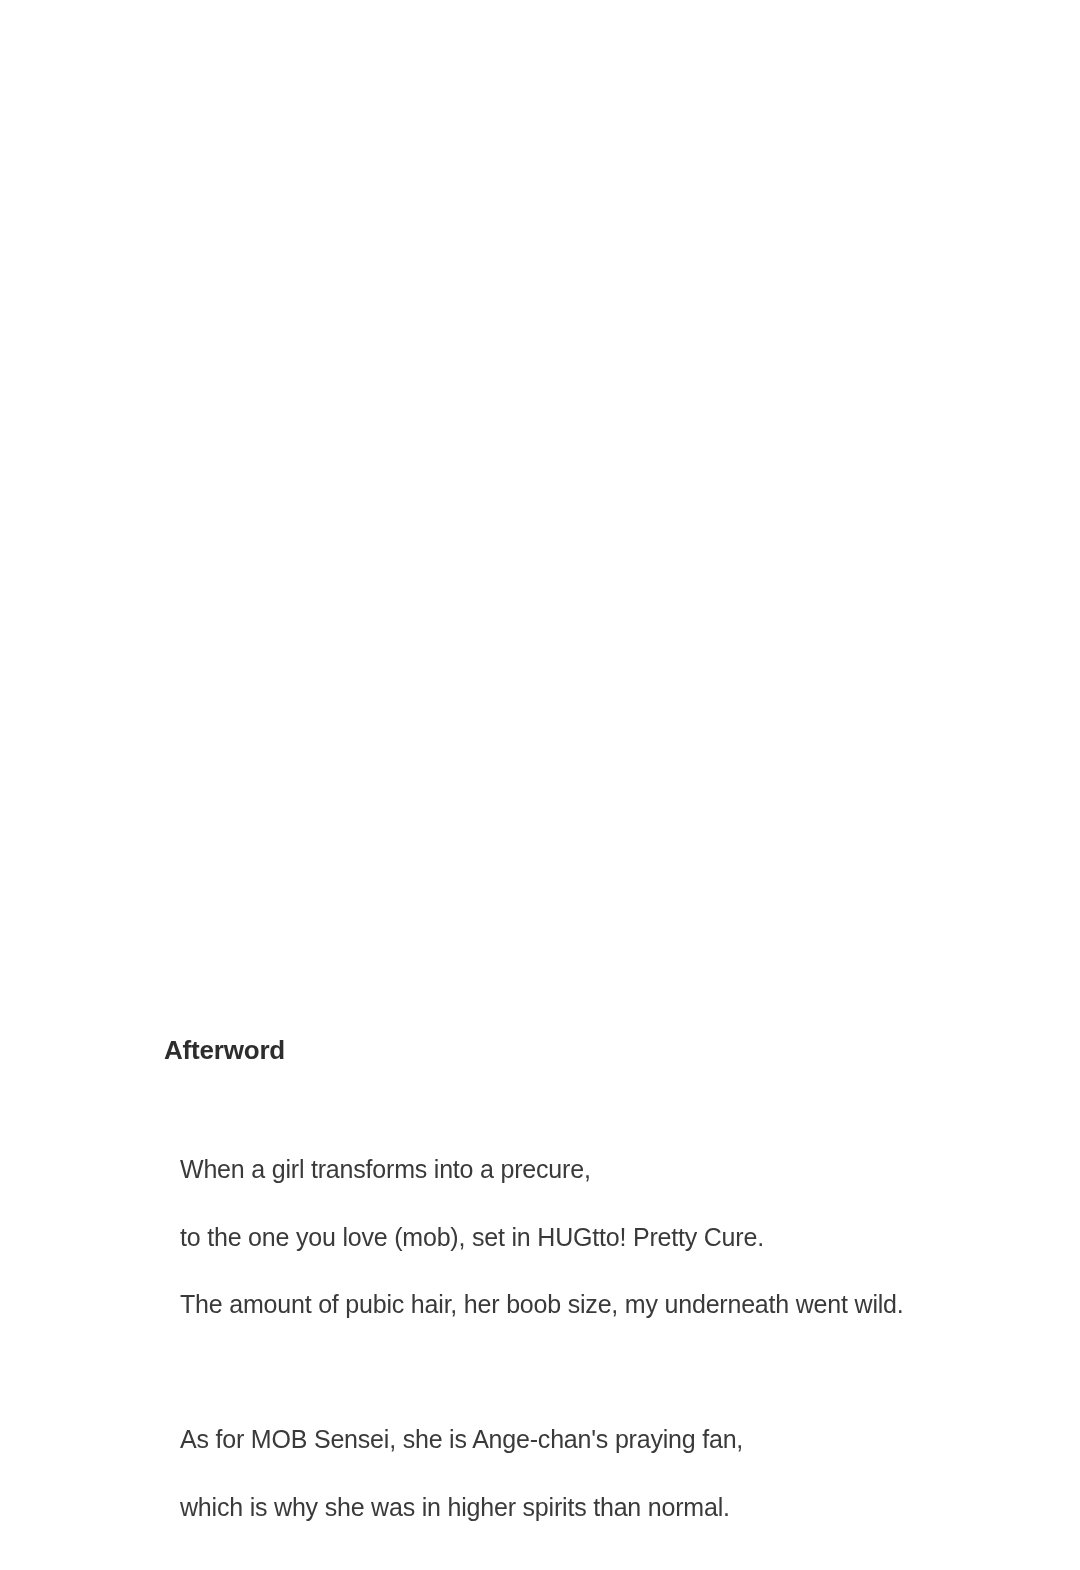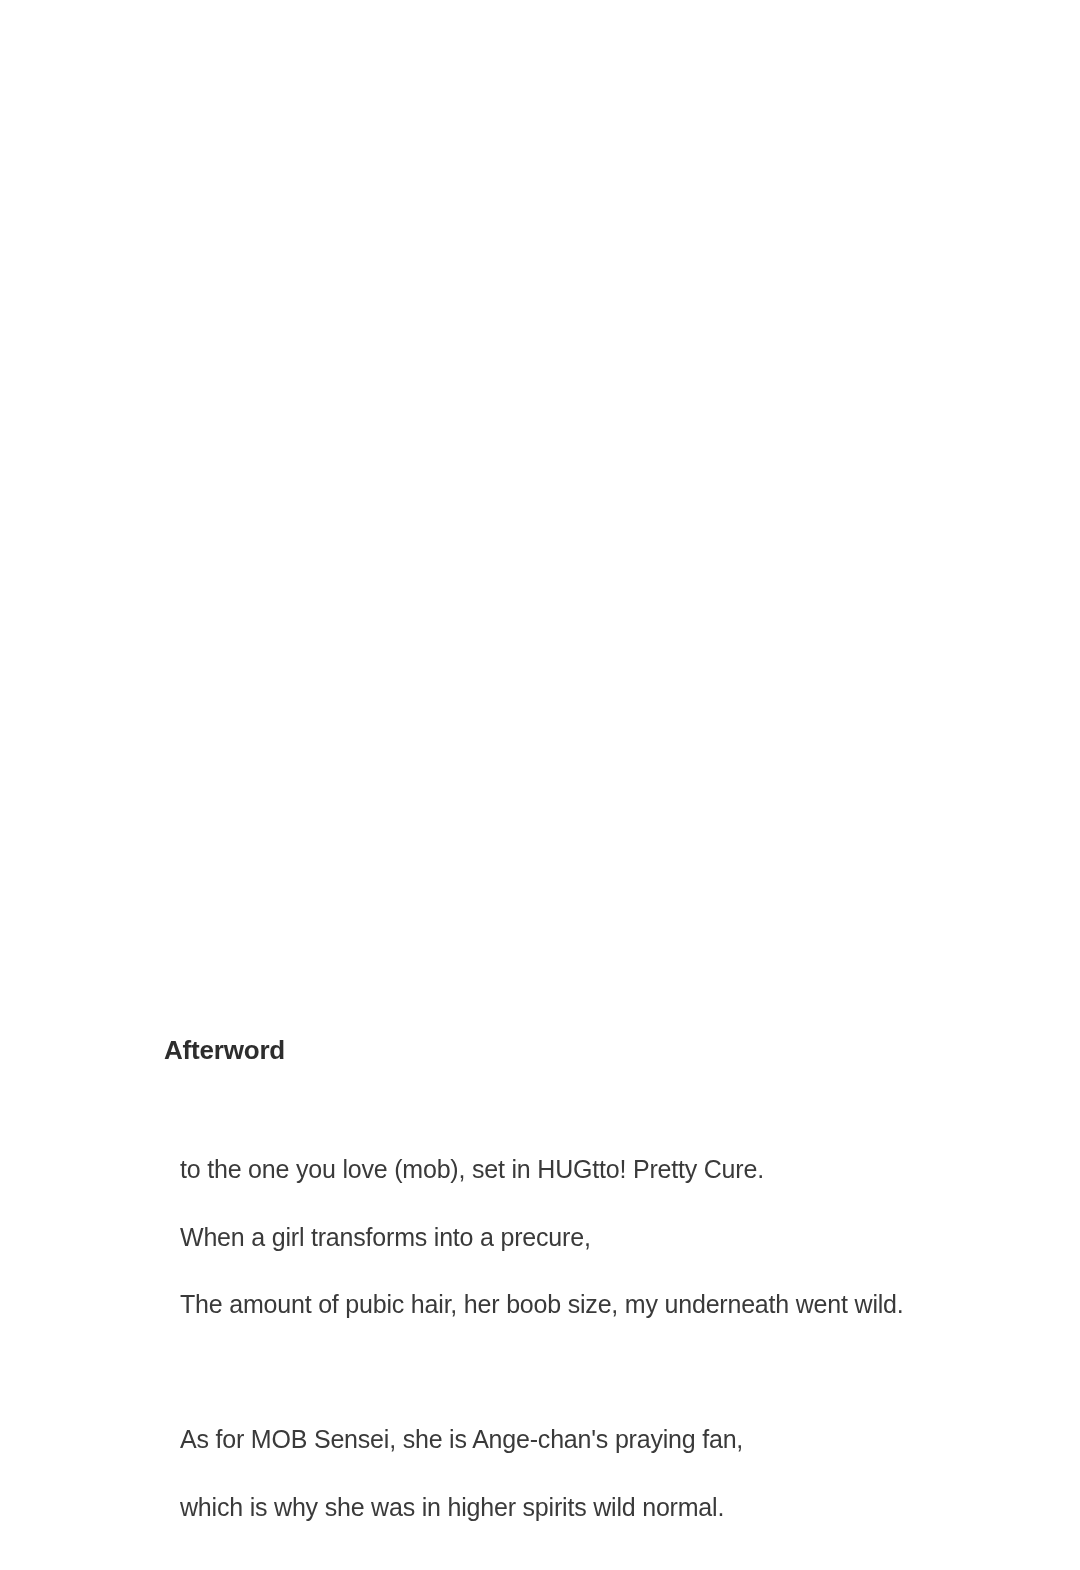--- a/index.html
+++ b/index.html
@@ -43,28 +43,28 @@
 </style>
 </head>
 <body>
 
 <div class="page">
   <div class="afterword-block">
 
     <div class="heading">Afterword</div>
 
     <div class="para">
+      <div class="line">When a girl transforms into a precure,</div>
       <div class="line">to the one you love (mob), set in HUGtto! Pretty Cure.</div>
-      <div class="line">When a girl transforms into a precure,</div>
       <div class="line">The amount of pubic hair, her boob size, my underneath went wild.</div>
     </div>
 
     <div class="para">
       <div class="line">As for MOB Sensei, she is Ange-chan's praying fan,</div>
-      <div class="line">which is why she was in higher spirits wild normal.</div>
+      <div class="line">which is why she was in higher spirits than normal.</div>
     </div>
 
 
     <div class="para">
       <div class="line">Negom</div>
     </div>
 
   </div>
 </div>
 

